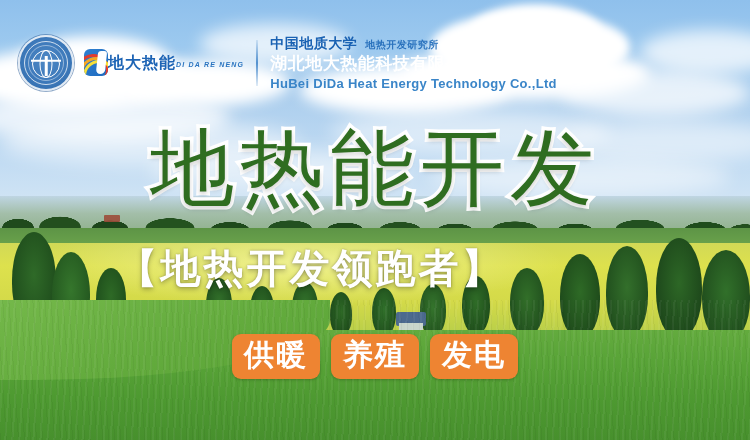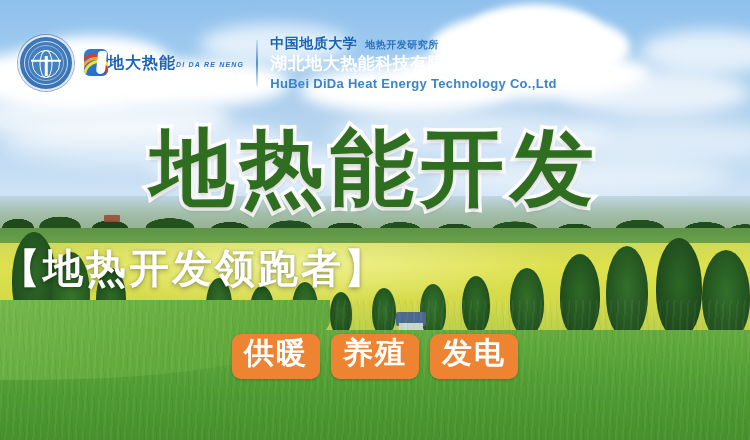--- a/index.html
+++ b/index.html
@@ -120,46 +120,46 @@
   .org-row1{display:flex;align-items:baseline;gap:8px;}
   .org-uni{font-size:14px;font-weight:bold;color:#1a62b3;font-family:"DejaVu Serif","Liberation Serif",serif;letter-spacing:.5px;}
   .org-inst{font-size:10px;color:#2a72bd;font-weight:bold;letter-spacing:.5px;}
   .org-co{font-size:17px;font-weight:bold;color:#ffffff;letter-spacing:.5px;margin-top:1px;line-height:1.15;
     font-family:"DejaVu Sans","Liberation Sans",sans-serif;}
   .org-en{font-size:13px;font-weight:bold;color:#3a85c8;letter-spacing:.3px;margin-top:2px;}
 
   
   .headline{
     position:absolute;left:0;top:126px;width:750px;text-align:center;
-    font-size:84px;line-height:1;font-weight:bold;
+    font-size:84px;line-height:1;font-weight:normal;
     color:#2f6d20;letter-spacing:6px;
     font-family:"DejaVu Sans","Liberation Sans",sans-serif;
     -webkit-text-stroke:7px #ffffff;
     paint-order:stroke fill;
     text-shadow:0 3px 5px rgba(0,0,0,.18);
   }
 
   .subtitle{
-    position:absolute;left:0;top:248px;width:622px;
+    position:absolute;left:0;top:248px;width:622px;text-align:center;
     font-size:40px;line-height:1;font-weight:bold;color:#ffffff;
     letter-spacing:3px;
     font-family:"DejaVu Sans","Liberation Sans",sans-serif;
     text-shadow:0 2px 5px rgba(0,0,0,.30),0 0 2px rgba(0,0,0,.25);
   }
 
   
   .pills{
     position:absolute;left:0;top:334px;width:750px;
     display:flex;justify-content:center;align-items:center;gap:11px;
   }
   .pill{
     background:#ee8432;color:#ffffff;
     font-size:30px;font-weight:bold;line-height:1;
     padding:6px 12px 9px;border-radius:9px;letter-spacing:2px;
-    font-family:Liberation Mono, monospace;
+    font-family:Liberation Sans, sans-serif;
     box-shadow:0 1px 3px rgba(0,0,0,.22);
   }
 
   
   .watermark{
     position:absolute;right:14px;bottom:12px;
     font-size:22px;font-weight:bold;color:#ffffff;letter-spacing:1px;
     font-family:"DejaVu Sans","Liberation Sans",sans-serif;
     text-shadow:0 1px 3px rgba(0,0,0,.45);
   }

